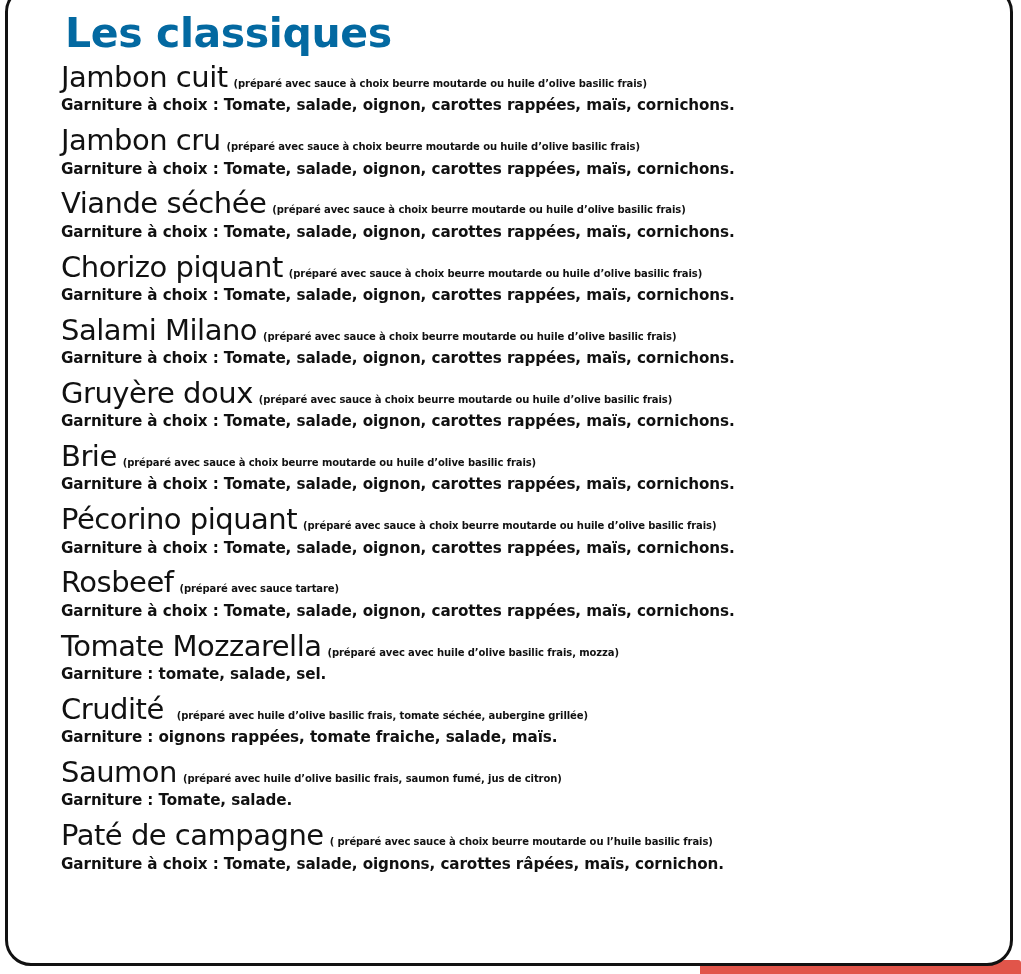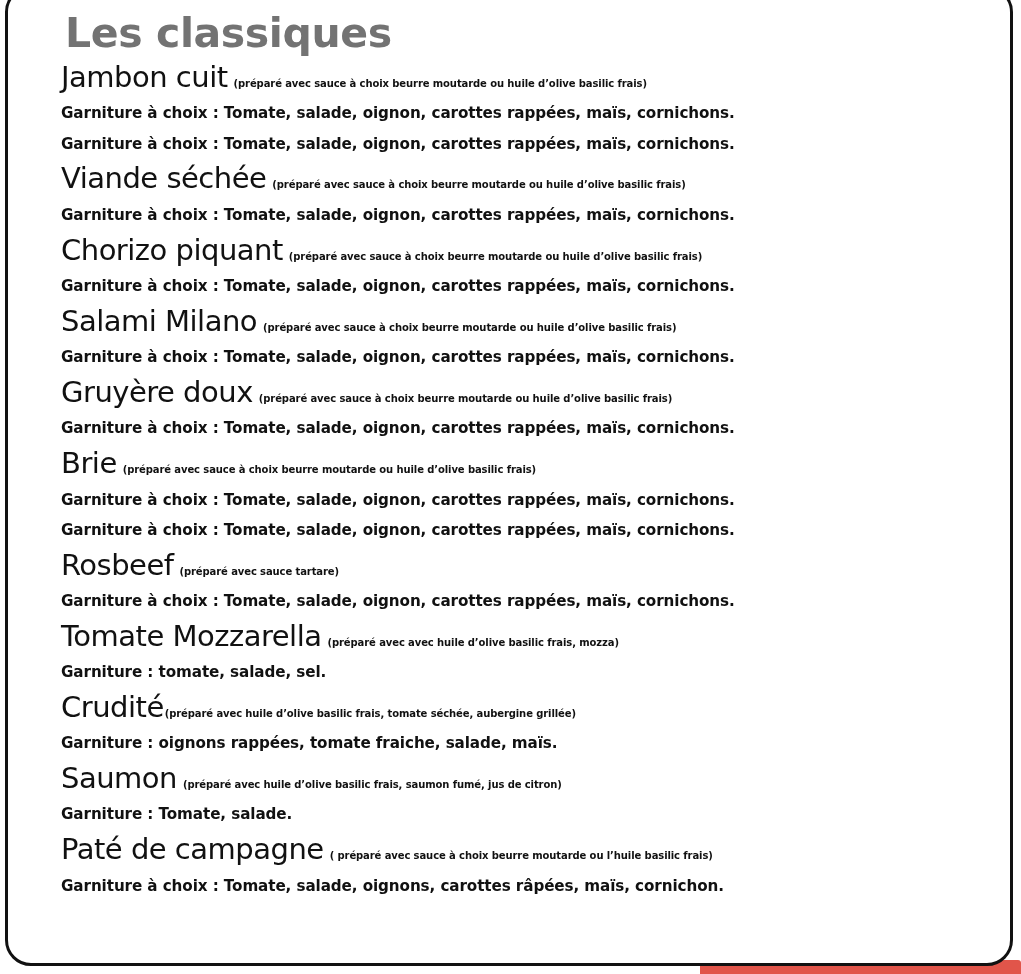--- a/index.html
+++ b/index.html
@@ -51,21 +51,21 @@
     position: absolute;
     left: 0;
     top: 0;
     right: 0;
     bottom: 0;
     padding: 14px 20px 0 53px;
     box-sizing: border-box;
   }
 
   .section-title {
-    color: #737373;
+    color: #0369a1;
     font-size: 41px;
     font-weight: bold;
     letter-spacing: -0.4px;
     line-height: 1.0;
     margin: 10px 0 8px 4px;
     font-family: "DejaVu Sans", "Liberation Sans", sans-serif;
   }
 
   .menu-list {
     margin: 0;
@@ -93,51 +93,52 @@
 
   .item-desc {
     font-size: 10px;
     font-weight: bold;
     color: #111111;
     letter-spacing: -0.1px;
     margin-left: 6px;
   }
 
   .item-desc.tight {
-    margin-left: 1px;
+    margin-left: 13px;
   }
 
   .item-garnish {
     display: block;
     font-size: 15.2px;
     font-weight: bold;
     color: #111111;
     letter-spacing: -0.1px;
     line-height: 1.2;
-    margin-top: 12px;
+    margin-top: 4px;
   }
 </style>
 </head>
 <body>
 
 <div id="page">
 
   <div class="accent-bar"></div>
 
   <div class="menu-card">
     <div class="card-inner">
 
       <div class="section-title">Les classiques</div>
 
       <ul class="menu-list">
           <li class="menu-item">
             <span class="item-head"><span class="item-name">Jambon cuit</span><span class="item-desc">(préparé avec sauce à choix beurre moutarde ou huile d’olive basilic frais)</span></span>
             <span class="item-garnish">Garniture à choix : Tomate, salade, oignon, carottes rappées, maïs, cornichons.</span>
           </li>
           <li class="menu-item">
+            <span class="item-head"><span class="item-name">Jambon cru</span><span class="item-desc">(préparé avec sauce à choix beurre moutarde ou huile d’olive basilic frais)</span></span>
             <span class="item-garnish">Garniture à choix : Tomate, salade, oignon, carottes rappées, maïs, cornichons.</span>
           </li>
           <li class="menu-item">
             <span class="item-head"><span class="item-name">Viande séchée</span><span class="item-desc">(préparé avec sauce à choix beurre moutarde ou huile d’olive basilic frais)</span></span>
             <span class="item-garnish">Garniture à choix : Tomate, salade, oignon, carottes rappées, maïs, cornichons.</span>
           </li>
           <li class="menu-item">
             <span class="item-head"><span class="item-name">Chorizo piquant</span><span class="item-desc">(préparé avec sauce à choix beurre moutarde ou huile d’olive basilic frais)</span></span>
             <span class="item-garnish">Garniture à choix : Tomate, salade, oignon, carottes rappées, maïs, cornichons.</span>
           </li>
@@ -147,20 +148,21 @@
           </li>
           <li class="menu-item">
             <span class="item-head"><span class="item-name">Gruyère doux</span><span class="item-desc">(préparé avec sauce à choix beurre moutarde ou huile d’olive basilic frais)</span></span>
             <span class="item-garnish">Garniture à choix : Tomate, salade, oignon, carottes rappées, maïs, cornichons.</span>
           </li>
           <li class="menu-item">
             <span class="item-head"><span class="item-name">Brie</span><span class="item-desc">(préparé avec sauce à choix beurre moutarde ou huile d’olive basilic frais)</span></span>
             <span class="item-garnish">Garniture à choix : Tomate, salade, oignon, carottes rappées, maïs, cornichons.</span>
           </li>
           <li class="menu-item">
+            <span class="item-head"><span class="item-name">Pécorino piquant</span><span class="item-desc">(préparé avec sauce à choix beurre moutarde ou huile d’olive basilic frais)</span></span>
             <span class="item-garnish">Garniture à choix : Tomate, salade, oignon, carottes rappées, maïs, cornichons.</span>
           </li>
           <li class="menu-item">
             <span class="item-head"><span class="item-name">Rosbeef</span><span class="item-desc">(préparé avec sauce tartare)</span></span>
             <span class="item-garnish">Garniture à choix : Tomate, salade, oignon, carottes rappées, maïs, cornichons.</span>
           </li>
           <li class="menu-item">
             <span class="item-head"><span class="item-name">Tomate Mozzarella</span><span class="item-desc">(préparé avec avec huile d’olive basilic frais, mozza)</span></span>
             <span class="item-garnish">Garniture : tomate, salade, sel.</span>
           </li>

